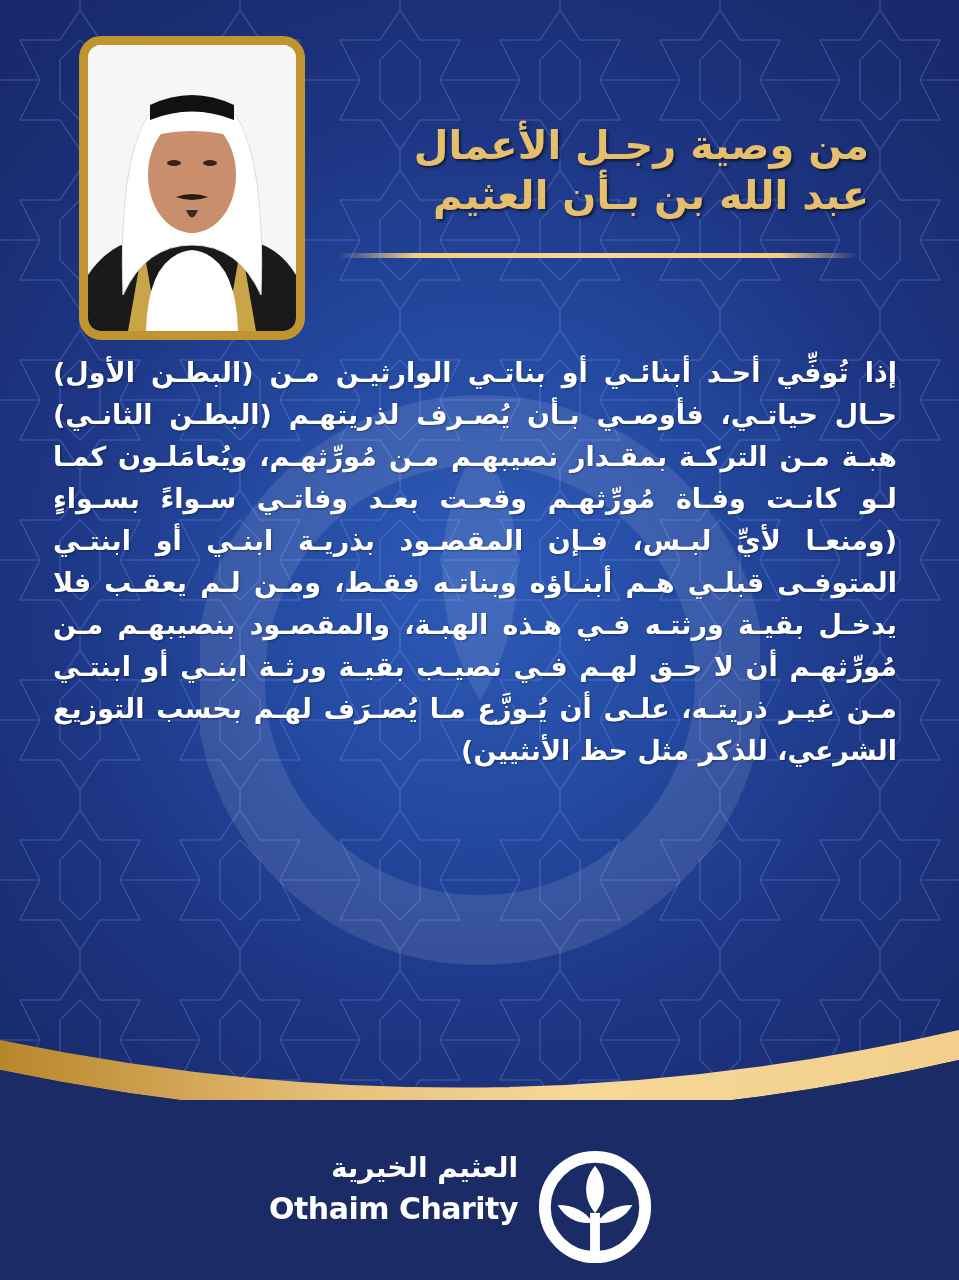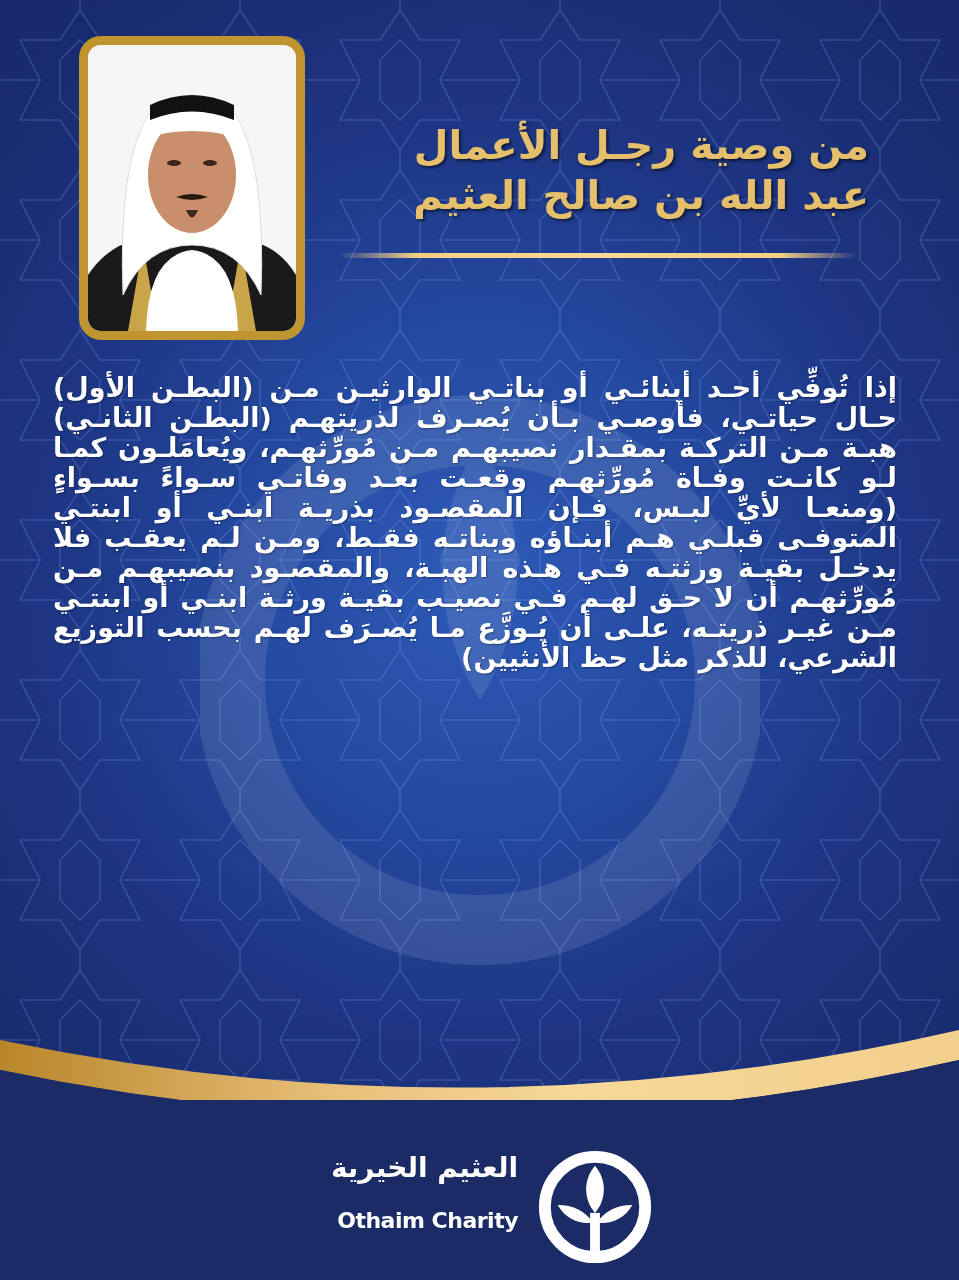--- a/index.html
+++ b/index.html
@@ -35,41 +35,40 @@
   .title .line { display: block; }
   .gold-rule {
     position: absolute; left: 338px; top: 253px; width: 520px; height: 5px;
     background: linear-gradient(90deg, rgba(214,168,80,0) 0%, #f3cf82 15%, #f7d896 50%, #f3cf82 85%, rgba(214,168,80,0) 100%);
     border-radius: 3px;
   }
   .body-text {
     position: absolute; left: 53px; right: 62px; top: 352px;
     direction: rtl; text-align: justify; color: #ffffff;
     font-family: "DejaVu Sans", sans-serif; font-weight: bold;
-    font-size: 27px; line-height: 30px;
+    font-size: 27px; line-height: 42px;
     text-shadow: 1px 1px 2px rgba(0,0,0,0.35);
-    margin-top: 21px;
   }
   .body-text .para { display: block; margin: 0; }
   .gold-arc {
     position: absolute; left: 0; top: 1020px; width: 959px; height: 120px;
   }
   .bottom-band {
     position: absolute; left: 0; top: 1100px; width: 959px; height: 180px;
   }
   .logo-text {
     position: absolute; left: 268px; top: 1148px; width: 250px; text-align: right;
     color: #ffffff;
   }
   .logo-ar {
     direction: rtl; font-weight: bold; font-size: 28px; line-height: 40px;
     font-family: "DejaVu Sans", sans-serif;
   }
   .logo-en {
-    font-weight: bold; font-size: 22px; line-height: 34px; margin-top: 16px;
+    font-weight: bold; font-size: 30px; line-height: 34px; margin-top: 4px;
     font-family: "DejaVu Sans", sans-serif; letter-spacing: -0.5px;
   }
   .logo-mark {
     position: absolute; left: 536px; top: 1148px; width: 118px; height: 118px;
   }
 </style>
 </head>
 <body>
 
 <div class="bg"></div>
@@ -107,21 +106,21 @@
     <path d="M60 78 Q104 62 148 78 L148 92 Q104 80 60 92 Z" fill="#ffffff"></path>
     <ellipse cx="86" cy="118" rx="7" ry="3" fill="#3a2418"></ellipse>
     <ellipse cx="122" cy="118" rx="7" ry="3" fill="#3a2418"></ellipse>
     <path d="M88 152 Q104 146 120 152 Q104 158 88 152 Z" fill="#2a1a12"></path>
     <path d="M98 165 Q104 180 110 165" fill="#3a2a22"></path>
   </svg>
 </div>
 
 <div class="title">
   <span class="line">من وصية رجـل الأعمال</span>
-  <span class="line">عبد الله بن صالح العثيم</span>
+  <span class="line">عبد الله بن بـأن العثيم</span>
 </div>
 <div class="gold-rule"></div>
 
 <div class="body-text">
   <p class="para">إذا تُوفِّي أحـد أبنائـي أو بناتـي الوارثيـن مـن (البطـن الأول) حـال حياتـي، فأوصـي بـأن يُصـرف لذريتهـم (البطـن الثانـي) هبـة مـن التركـة بمقـدار نصيبهـم مـن مُورِّثهـم، ويُعامَلـون كمـا لـو كانـت وفـاة مُورِّثهـم وقعـت بعـد وفاتـي سـواءً بسـواءٍ (ومنعـا لأيِّ لبـس، فـإن المقصـود بذريـة ابنـي أو ابنتـي المتوفـى قبلـي هـم أبنـاؤه وبناتـه فقـط، ومـن لـم يعقـب فلا يدخـل بقيـة ورثتـه فـي هـذه الهبـة، والمقصـود بنصيبهـم مـن مُورِّثهـم أن لا حـق لهـم فـي نصيـب بقيـة ورثـة ابنـي أو ابنتـي مـن غيـر ذريتـه، علـى أن يُـوزَّع مـا يُصـرَف لهـم بحسب التوزيع الشرعي، للذكر مثل حظ الأنثيين)</p>
 </div>
 
 <svg class="gold-arc" viewBox="0 0 959 120" preserveAspectRatio="none">
   <defs>
     <linearGradient id="goldg" x1="0" x2="1" y1="0" y2="0">

